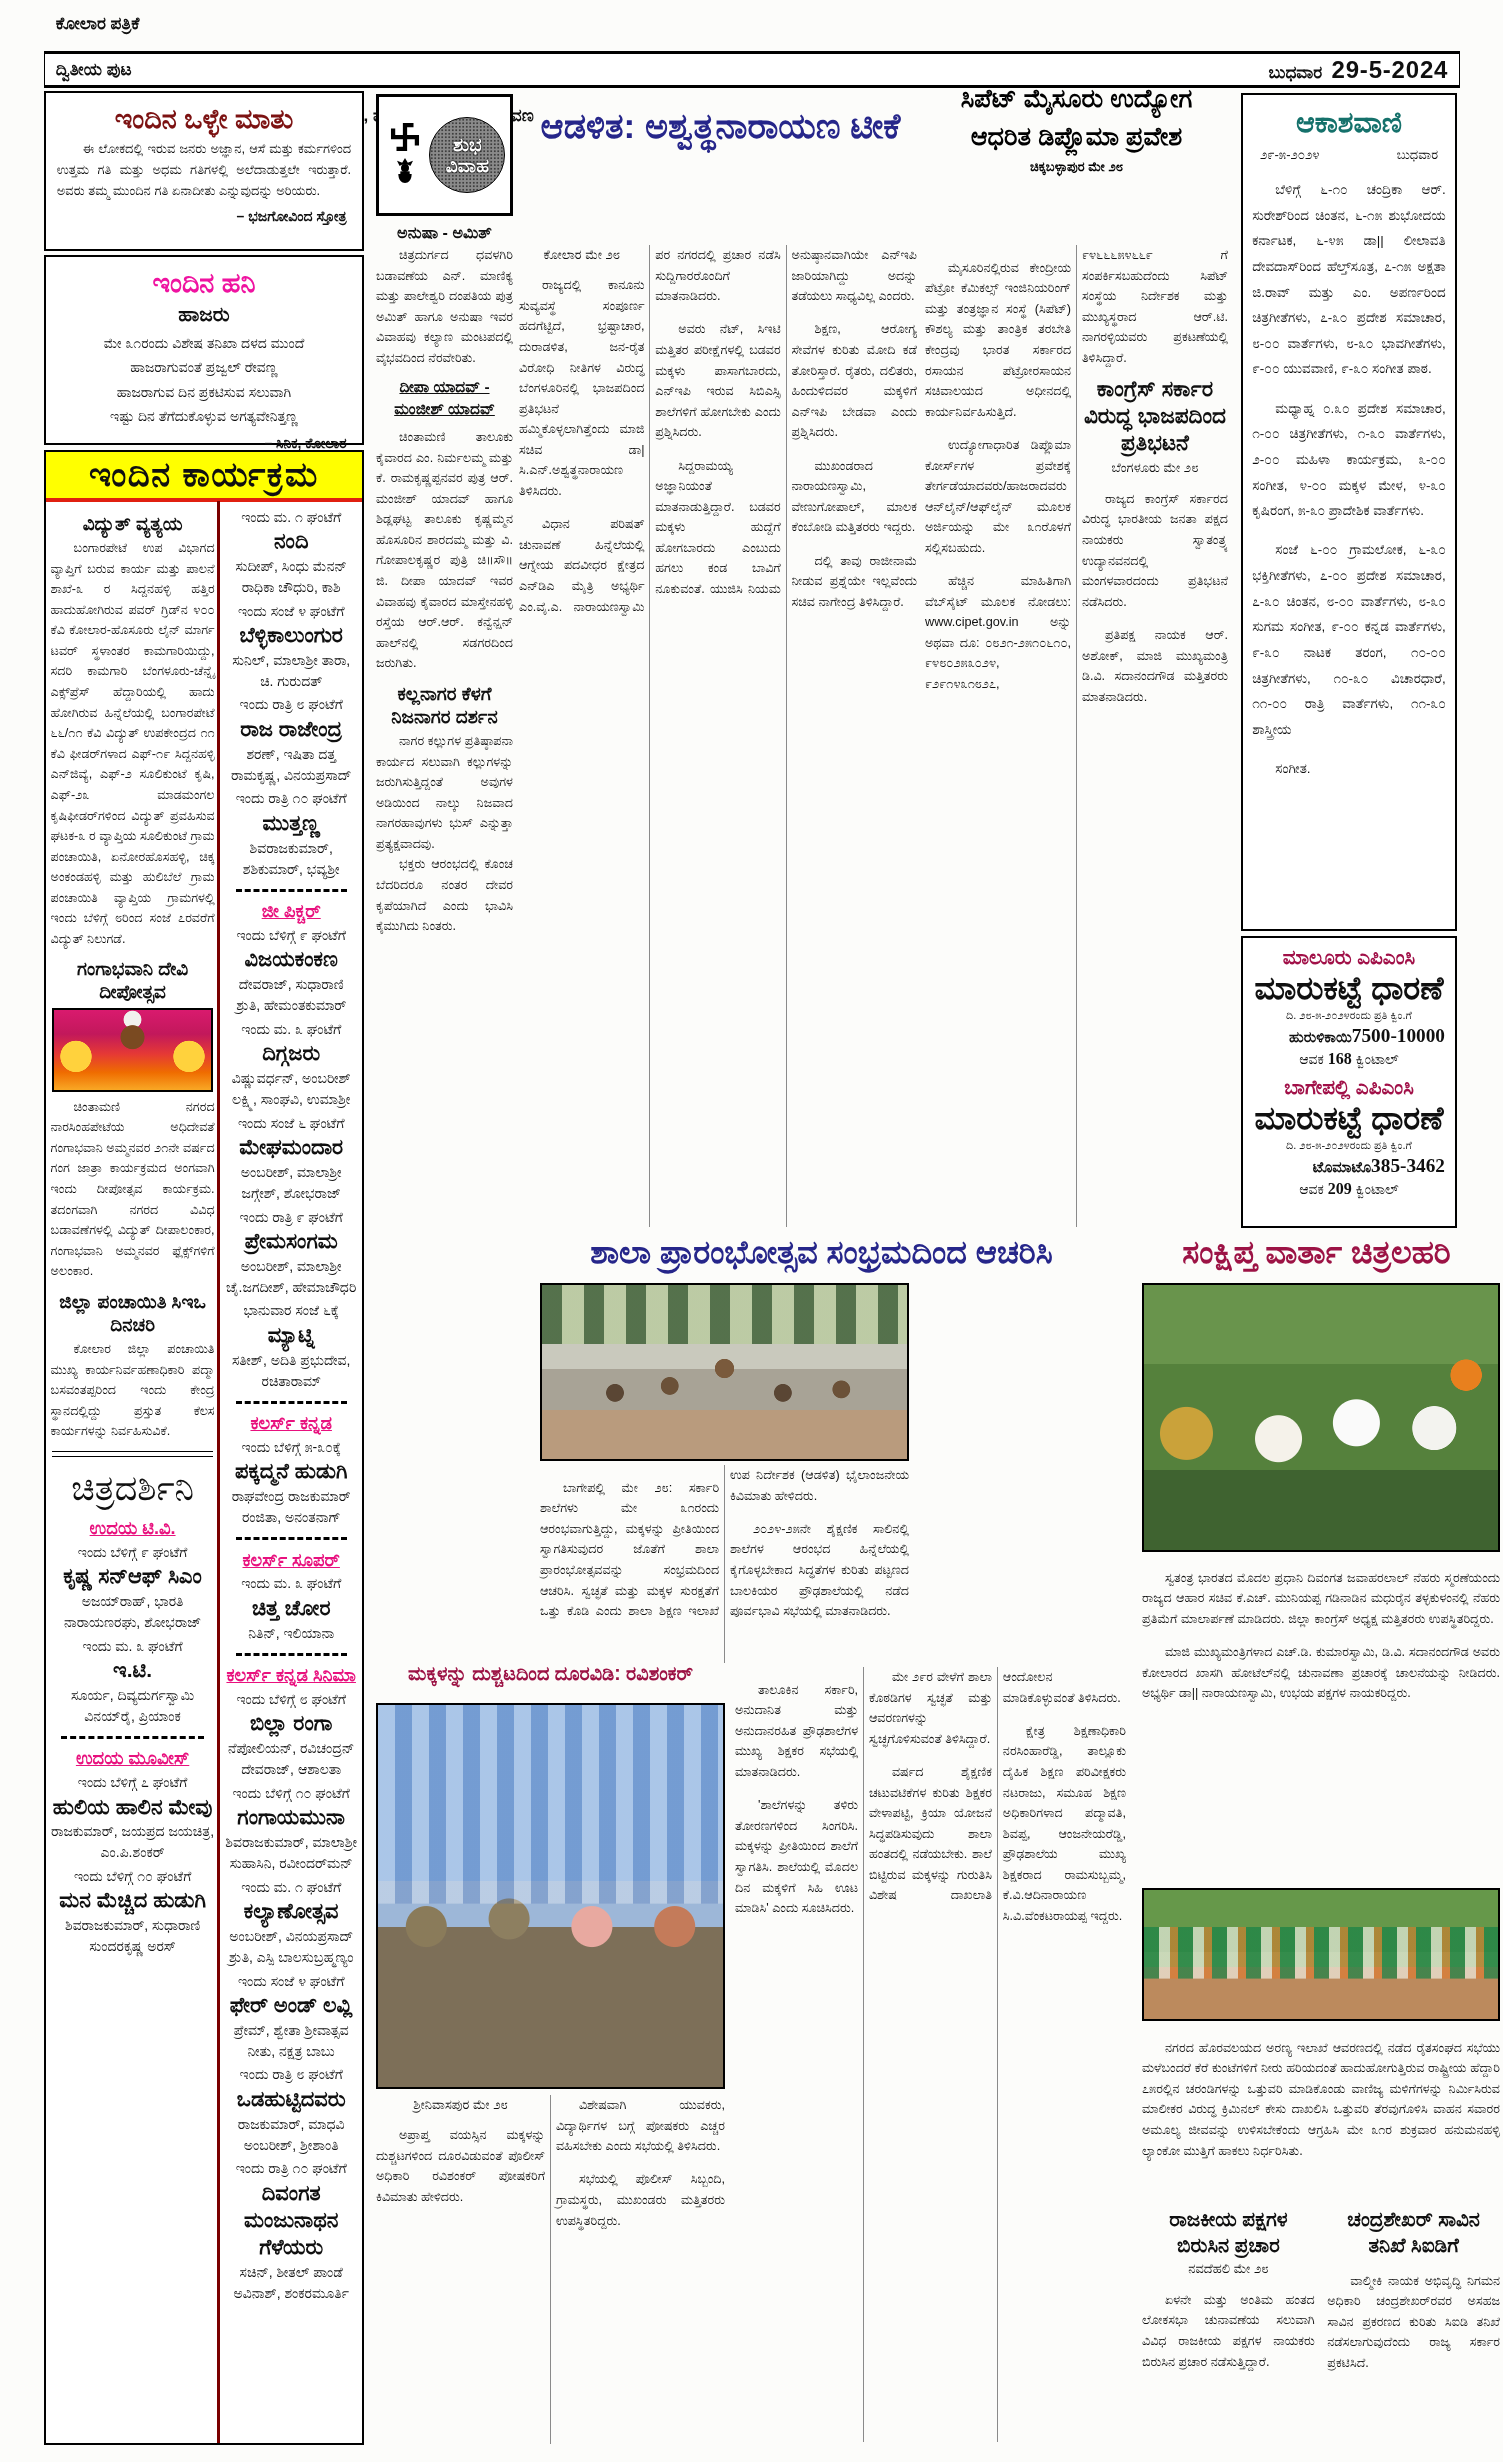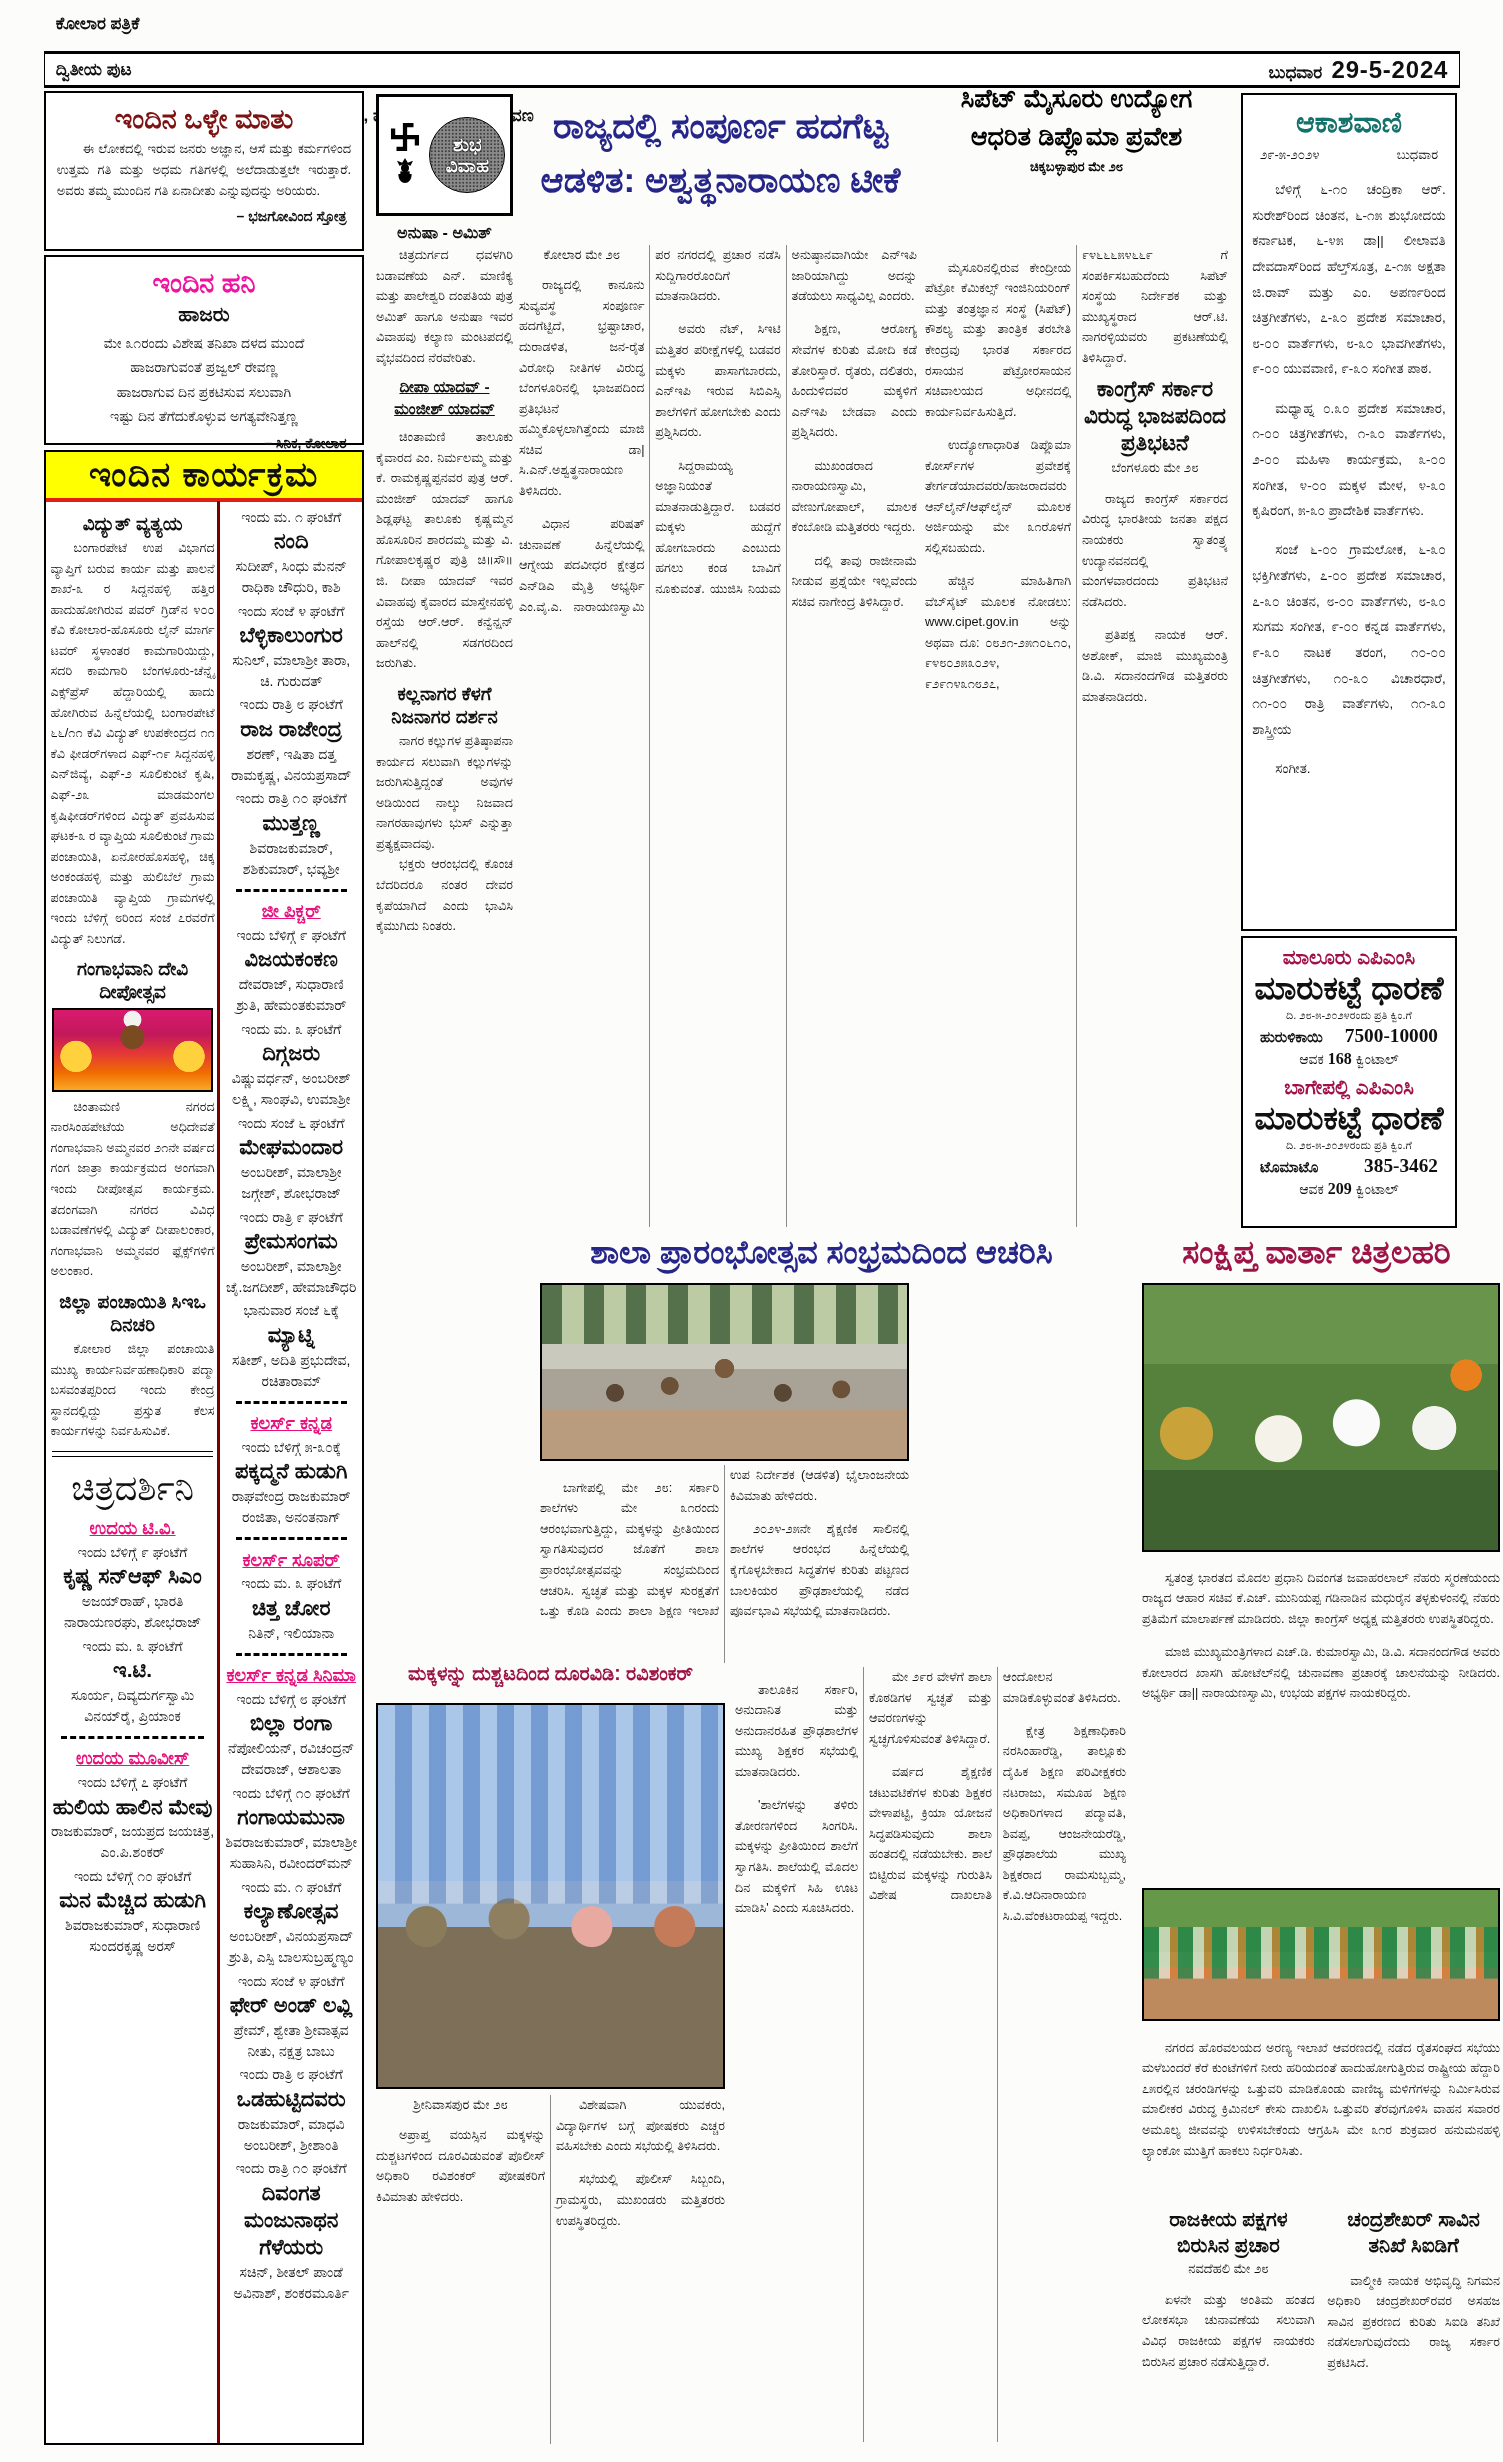--- a/index.html
+++ b/index.html
@@ -46,21 +46,21 @@
   .dateline{text-align:center;font-size:13px;margin:1.5px 0 6.2px;}
   .mc3{column-count:3;column-gap:10.8px;column-rule:0.8px solid #8a8a8a;}
   .mc2{column-count:2;column-gap:10.8px;column-rule:0.8px solid #8a8a8a;}
   
   .radio-title{color:#15716b;font-weight:bold;font-size:28.6px;text-align:center;margin:7.7px 0;}
   .radio-date{display:flex;justify-content:space-between;font-size:13px;padding:0 7.7px;margin:4.6px 0;}
   
   .apmc{color:#a11048;font-weight:bold;font-size:20px;text-align:center;margin:7.7px 0 0;}
   .mk-t{font-weight:bold;font-size:32px;text-align:center;margin:1.5px 0;}
   .mk-d{font-size:11px;text-align:center;margin:1.5px 0;}
-  .mk-row{display:flex;justify-content:space-between;align-items:baseline;padding:0 17px;margin:3.1px 0;}
+  .mk-row{display:flex;justify-content:flex-end;align-items:baseline;padding:0 10px;margin:3.1px 0;}
   .mk-item{font-weight:bold;font-size:14.7px;}
   .mk-range{font-weight:bold;font-size:19.3px;font-family:"Liberation Serif", serif;}
   .mk-av{text-align:center;font-size:14px;margin:1.5px 0 4.6px;}
   .mk-av b{font-size:16px;font-family:"Liberation Serif", serif;}
   
   .photo{border:2.3px solid #000;}
   #photo-deity{height:80px;margin:4.6px 1.5px;
     background-image:
       radial-gradient(circle at 50% 34%, #7a4a21 0 11.6px, transparent 12.4px),
       radial-gradient(circle at 50% 12%, #f2f2ee 0 8.5px, transparent 9.3px),
@@ -268,21 +268,20 @@
       </svg>
     </div>
     <div class="viv-circle">
       <span>ಶುಭ</span>
       <span>ವಿವಾಹ</span>
     </div>
   </div>
   <div class="abs couple" style="left:376px;top:224px;width:137px;">ಅನುಷಾ - ಅಮಿತ್</div>
 
   <div class="abs head-navy" style="left:522px;top:99px;width:397px;height:127px;font-size:35px;line-height:1.55;">
-    <div>ರಾಜ್ಯದಲ್ಲಿ ಸಂಪೂರ್ಣ ಹದಗೆಟ್ಟ</div>
     <div>ಆಡಳಿತ: ಅಶ್ವತ್ಥನಾರಾಯಣ ಟೀಕೆ</div>
   </div>
 
   <div class="abs head-black" style="left:925px;top:79px;width:303px;font-size:25.5px;line-height:1.5;">
     <div>ಸಿಪೆಟ್ ಮೈಸೂರು ಉದ್ಯೋಗ</div>
     <div>ಆಧರಿತ ಡಿಪ್ಲೊಮಾ ಪ್ರವೇಶ</div>
     <div class="dateline">ಚಿಕ್ಕಬಳ್ಳಾಪುರ ಮೇ ೨೮</div>
   </div>
 
   <div class="abs" style="left:376px;top:245px;width:137px;height:1368px;">

